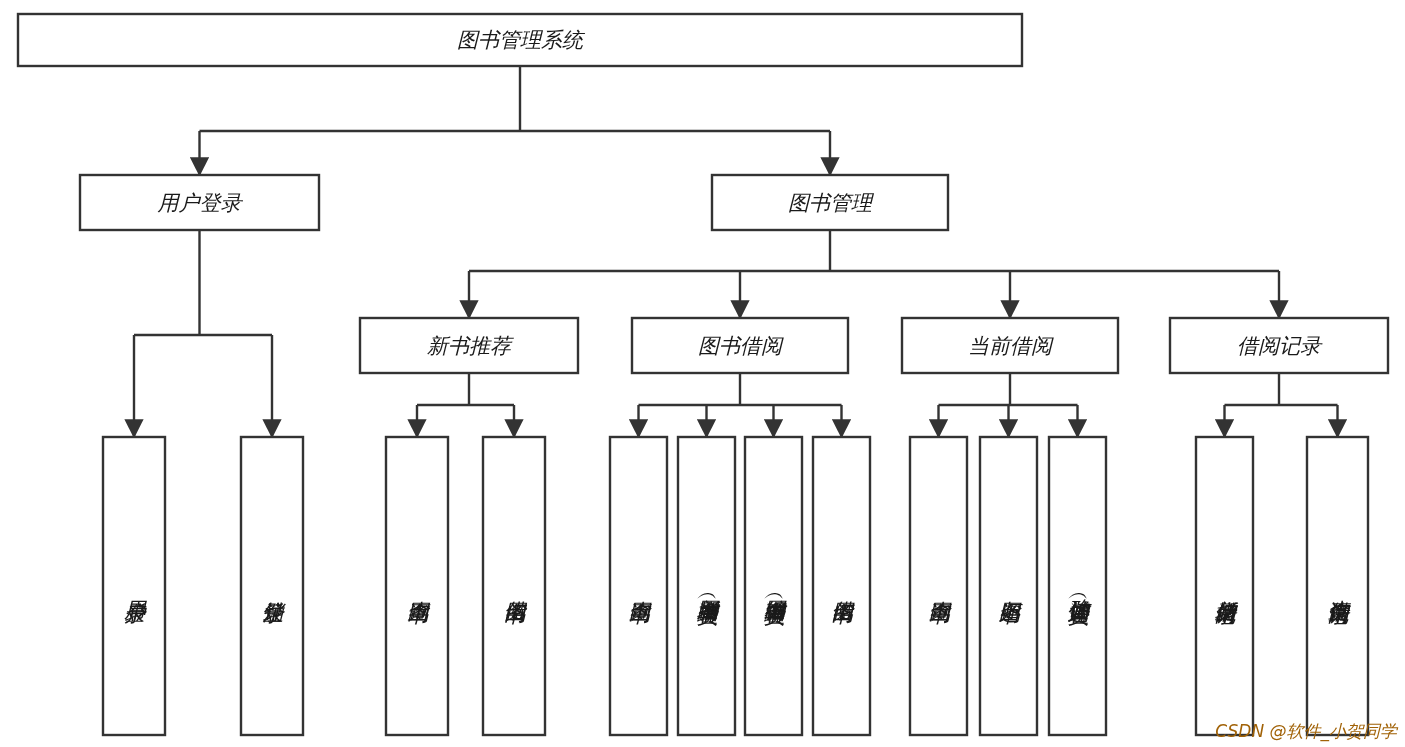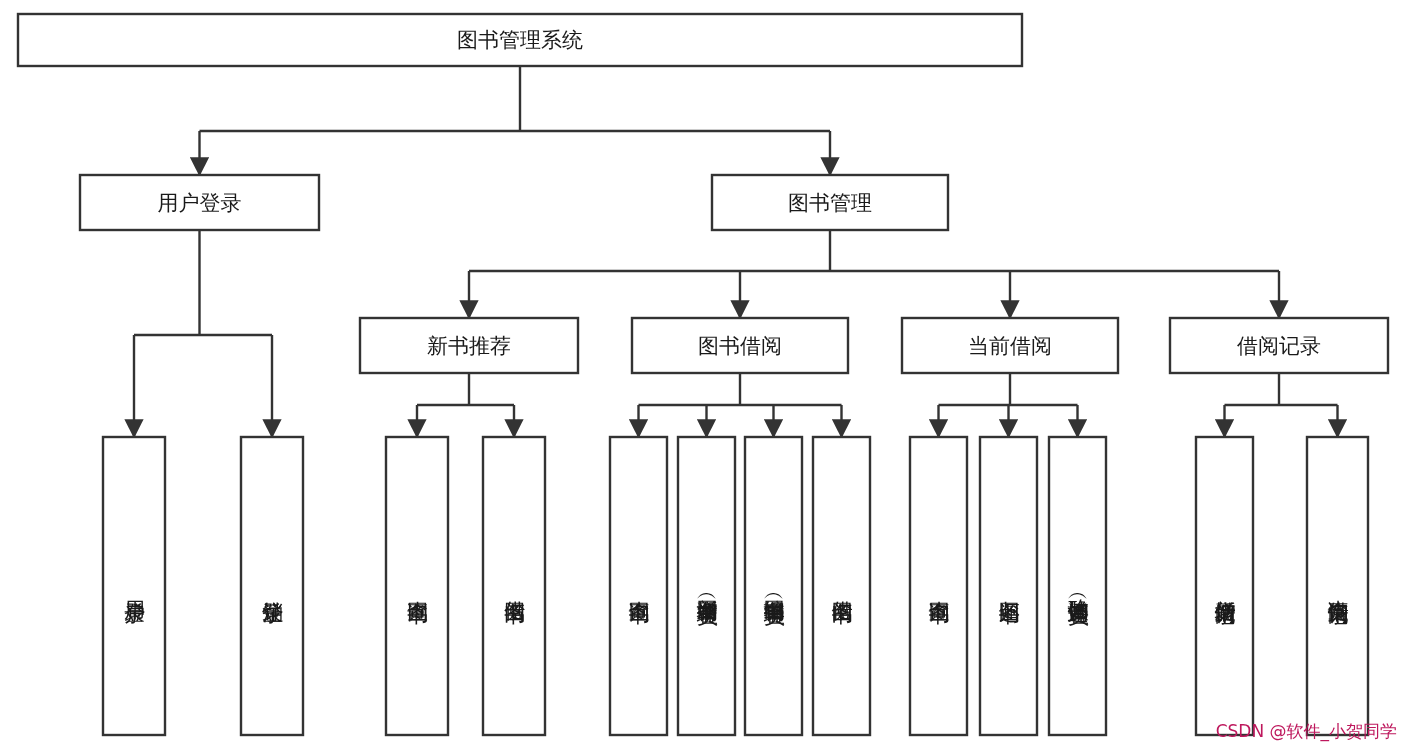--- a/index.html
+++ b/index.html
@@ -11,20 +11,21 @@
     width: 1405px;
     height: 747px;
     font-family: "DejaVu Sans", "Liberation Sans", sans-serif;
     overflow: hidden;
   }
   #diagram-root {
     position: relative;
     width: 1405px;
     height: 747px;
     background: #ffffff;
+    font-style: italic;
   }
   svg#tree-svg {
     position: absolute;
     left: 0;
     top: 0;
     width: 1405px;
     height: 747px;
     display: block;
   }
   .node-box {
@@ -62,21 +63,21 @@
     white-space: nowrap;
     pointer-events: none;
     user-select: none;
   }
   #watermark {
     position: absolute;
     right: 8px;
     bottom: 4px;
     font-family: "DejaVu Sans", "Liberation Sans", sans-serif;
     font-size: 17px;
-    color: #be185d;
+    color: #a16207;
     white-space: nowrap;
     user-select: none;
   }
 </style>
 </head>
 <body>
 
 <div id="diagram-root">
 
   <svg id="tree-svg" viewBox="0 0 1405 747">

